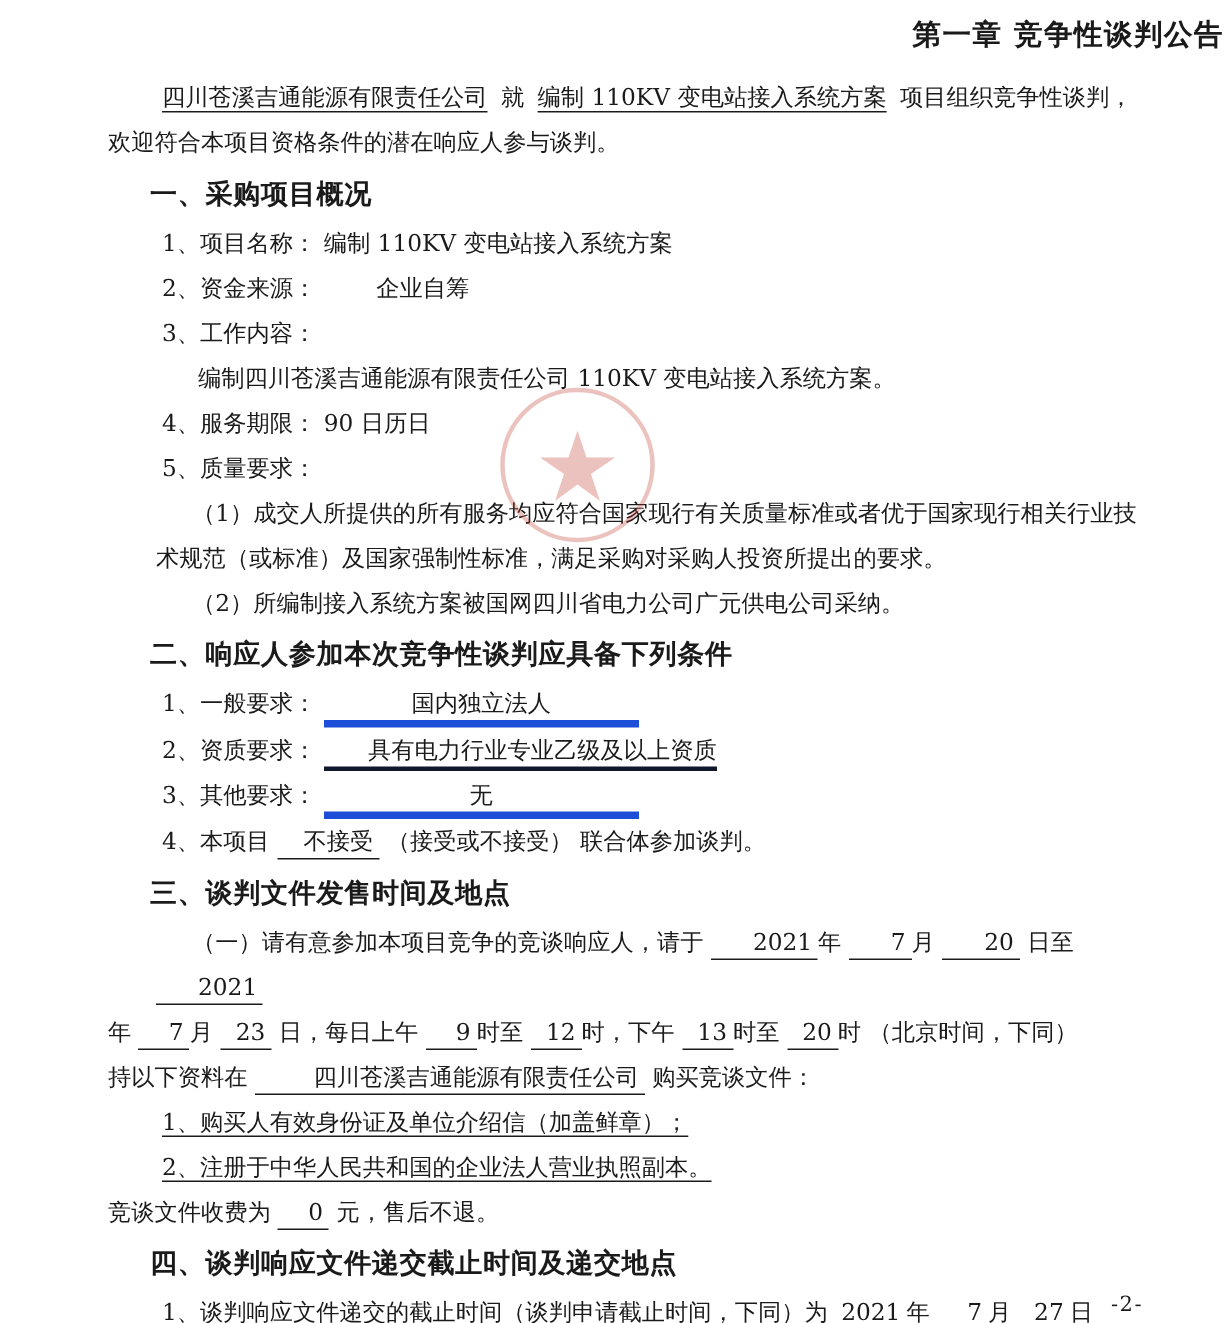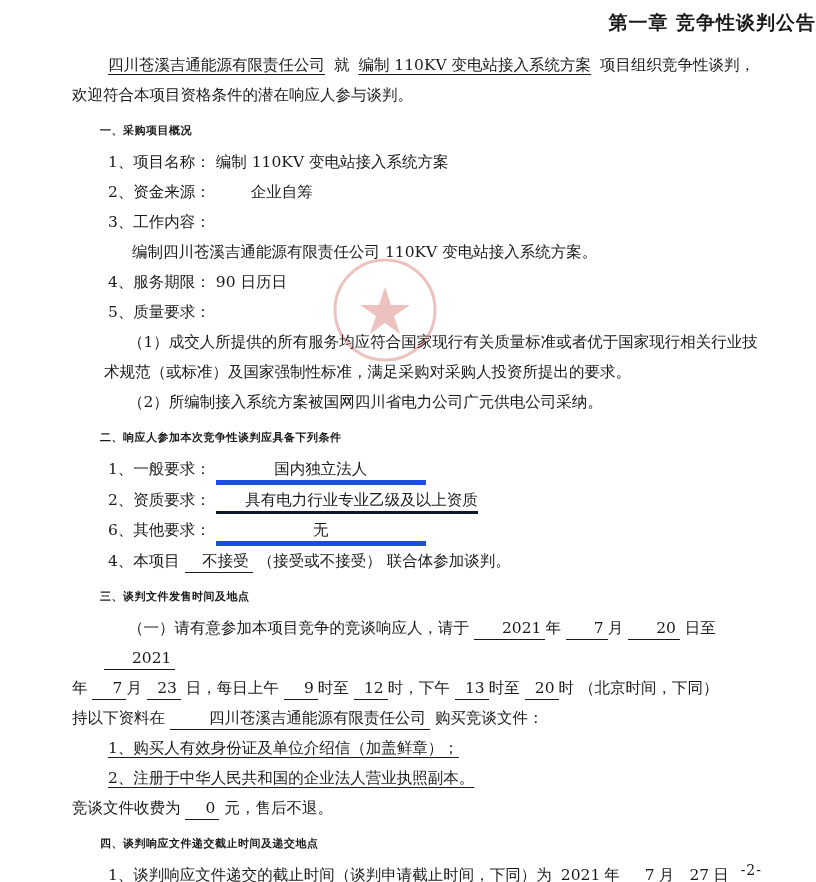--- a/index.html
+++ b/index.html
@@ -35,25 +35,24 @@
     font-size: 15.5px;
     line-height: 30px;
   }
   p {
     margin: 0;
   }
   .indent1 { text-indent: 32px; }
   .indent2 { padding-left: 32px; }
   .section-head {
     font-weight: bold;
-    font-size: 11px;
+    font-size: 18px;
     padding-left: 28px;
     margin: 5px 0 2px 0;
     letter-spacing: 0.5px;
-    font-family: Liberation Serif, serif;
   }
   .item {
     padding-left: 36px;
   }
   .item-deep {
     padding-left: 60px;
   }
   .u {
     text-decoration: underline;
     text-underline-offset: 4px;
@@ -162,21 +161,21 @@
       <span>1、一般要求：</span>
       <span class="blank-md">国内独立法人</span>
     </p>
 
     <p class="item">
       <span>2、资质要求：</span>
       <span class="blank-lg">具有电力行业专业乙级及以上资质</span>
     </p>
 
     <p class="item">
-      <span>6、其他要求：</span>
+      <span>3、其他要求：</span>
       <span class="blank-md">无</span>
     </p>
 
     <p class="item">
       <span>4、本项目</span>
       <span class="fill w3">不接受</span>
       <span>（接受或不接受）</span>
       <span>联合体参加谈判。</span>
     </p>
 

